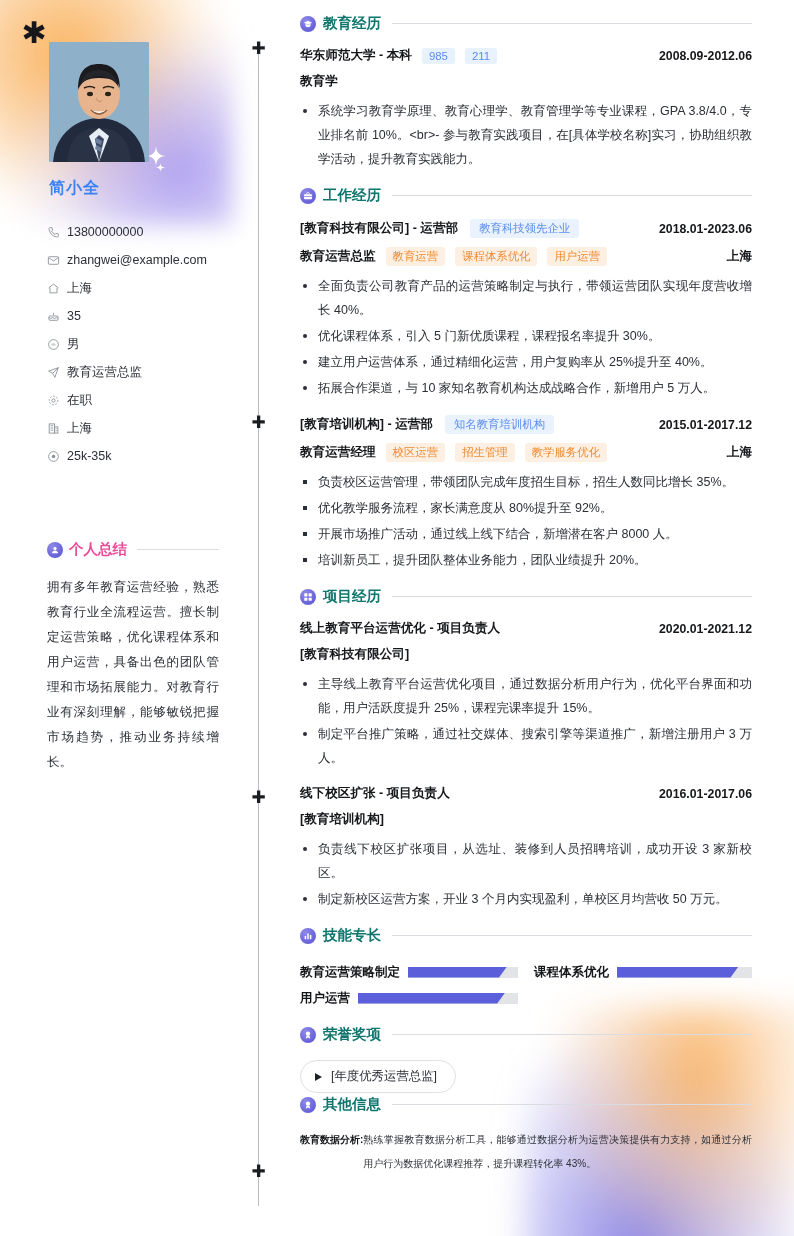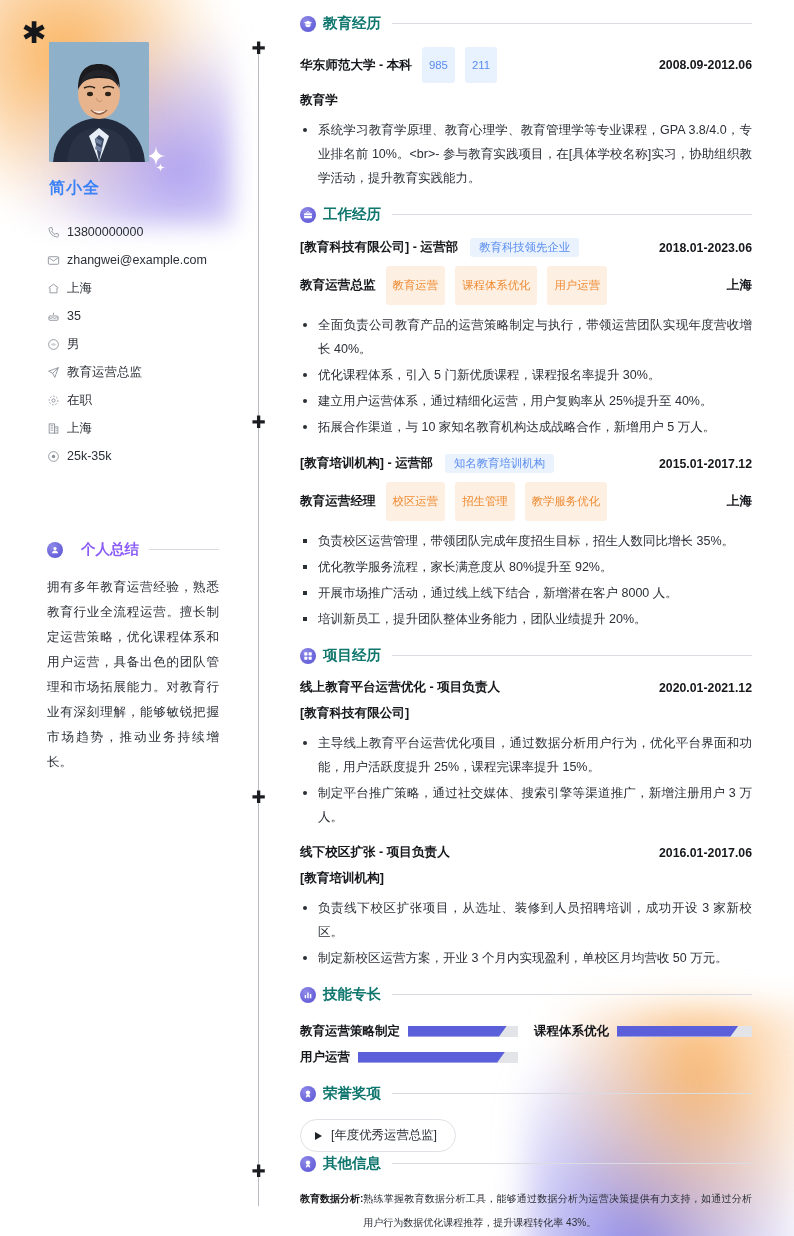--- a/index.html
+++ b/index.html
@@ -97,23 +97,22 @@
 
   .sec-left {
     position: absolute; left: 47px; top: 540px;
     width: 172px;
   }
   .sec-left-head {
     display: flex; align-items: center; gap: 6px;
     margin-bottom: 16px;
   }
   .sec-left-head .title {
-    font-size: 14.5px; font-weight: bold; color: #8b5cf6;
+    font-size: 14.5px; font-weight: bold; color: #ec4899;
     white-space: nowrap;
-    margin-left: 12px;
   }
   .sec-left-head .rule {
     flex: 1 1 auto; height: 1px; background: #d9dce1; margin-left: 4px;
   }
   .summary-text {
     font-size: 12.6px; line-height: 25px; color: #2b2f36;
     text-align: justify;
     text-justify: inter-ideograph;
   }
 
@@ -171,21 +170,21 @@
   }
   .row2 .loc { margin-left: auto; white-space: nowrap; }
   .subline {
     font-size: 12.6px; font-weight: bold; color: #15171a;
     margin-bottom: 9px;
   }
 
   .tag {
     display: inline-block;
     font-size: 11.4px; font-weight: normal;
-    padding: 12px 7px; border-radius: 3px;
+    padding: 2px 7px; border-radius: 3px;
     margin-left: 10px; white-space: nowrap;
   }
   .tag.blue   { background: #e8f1fe; color: #5b8def; }
   .tag.orange { background: #fdf0e2; color: #ef8a32; }
   .tag.badge  { background: #e9f2fd; color: #5b8def; margin-left: 12px; padding: 2px 9px; }
 
   ul.bullets { list-style: none; margin: 0; padding: 0; }
   ul.bullets li {
     position: relative;
     padding-left: 18px;

